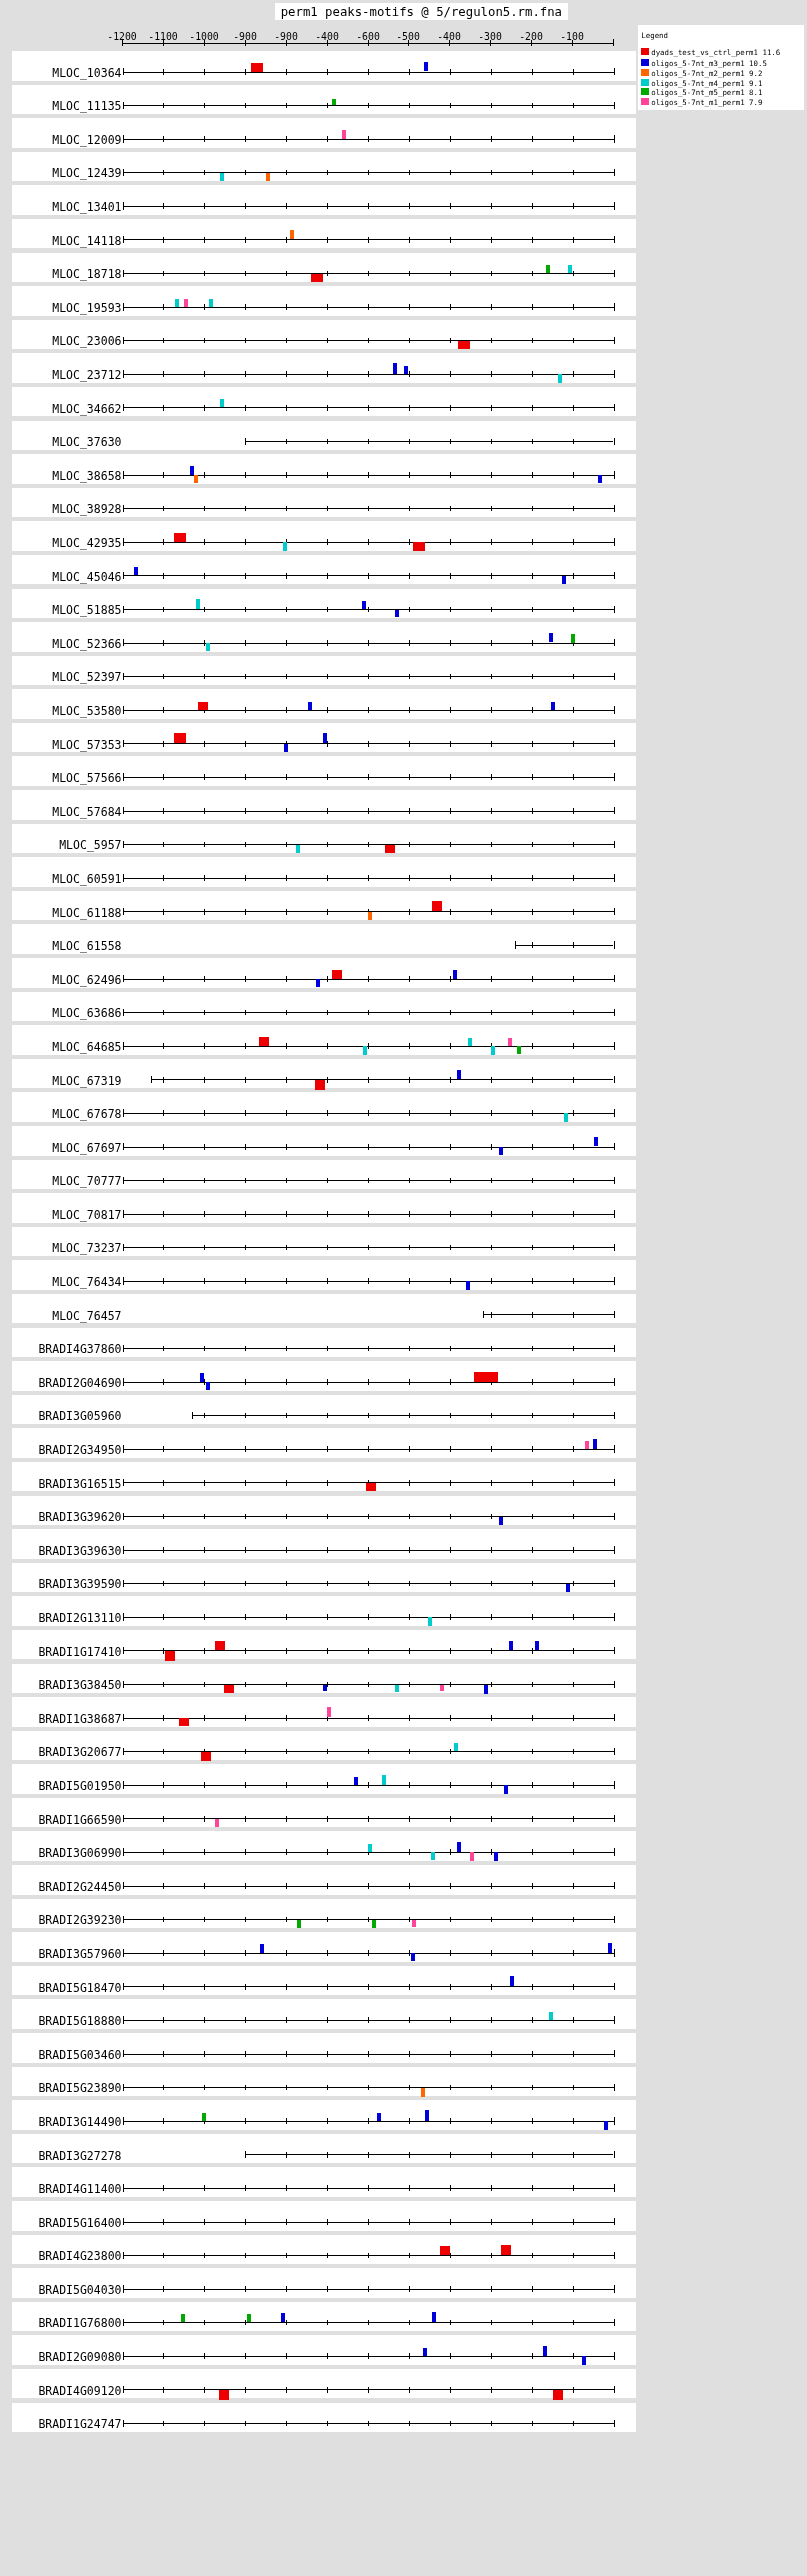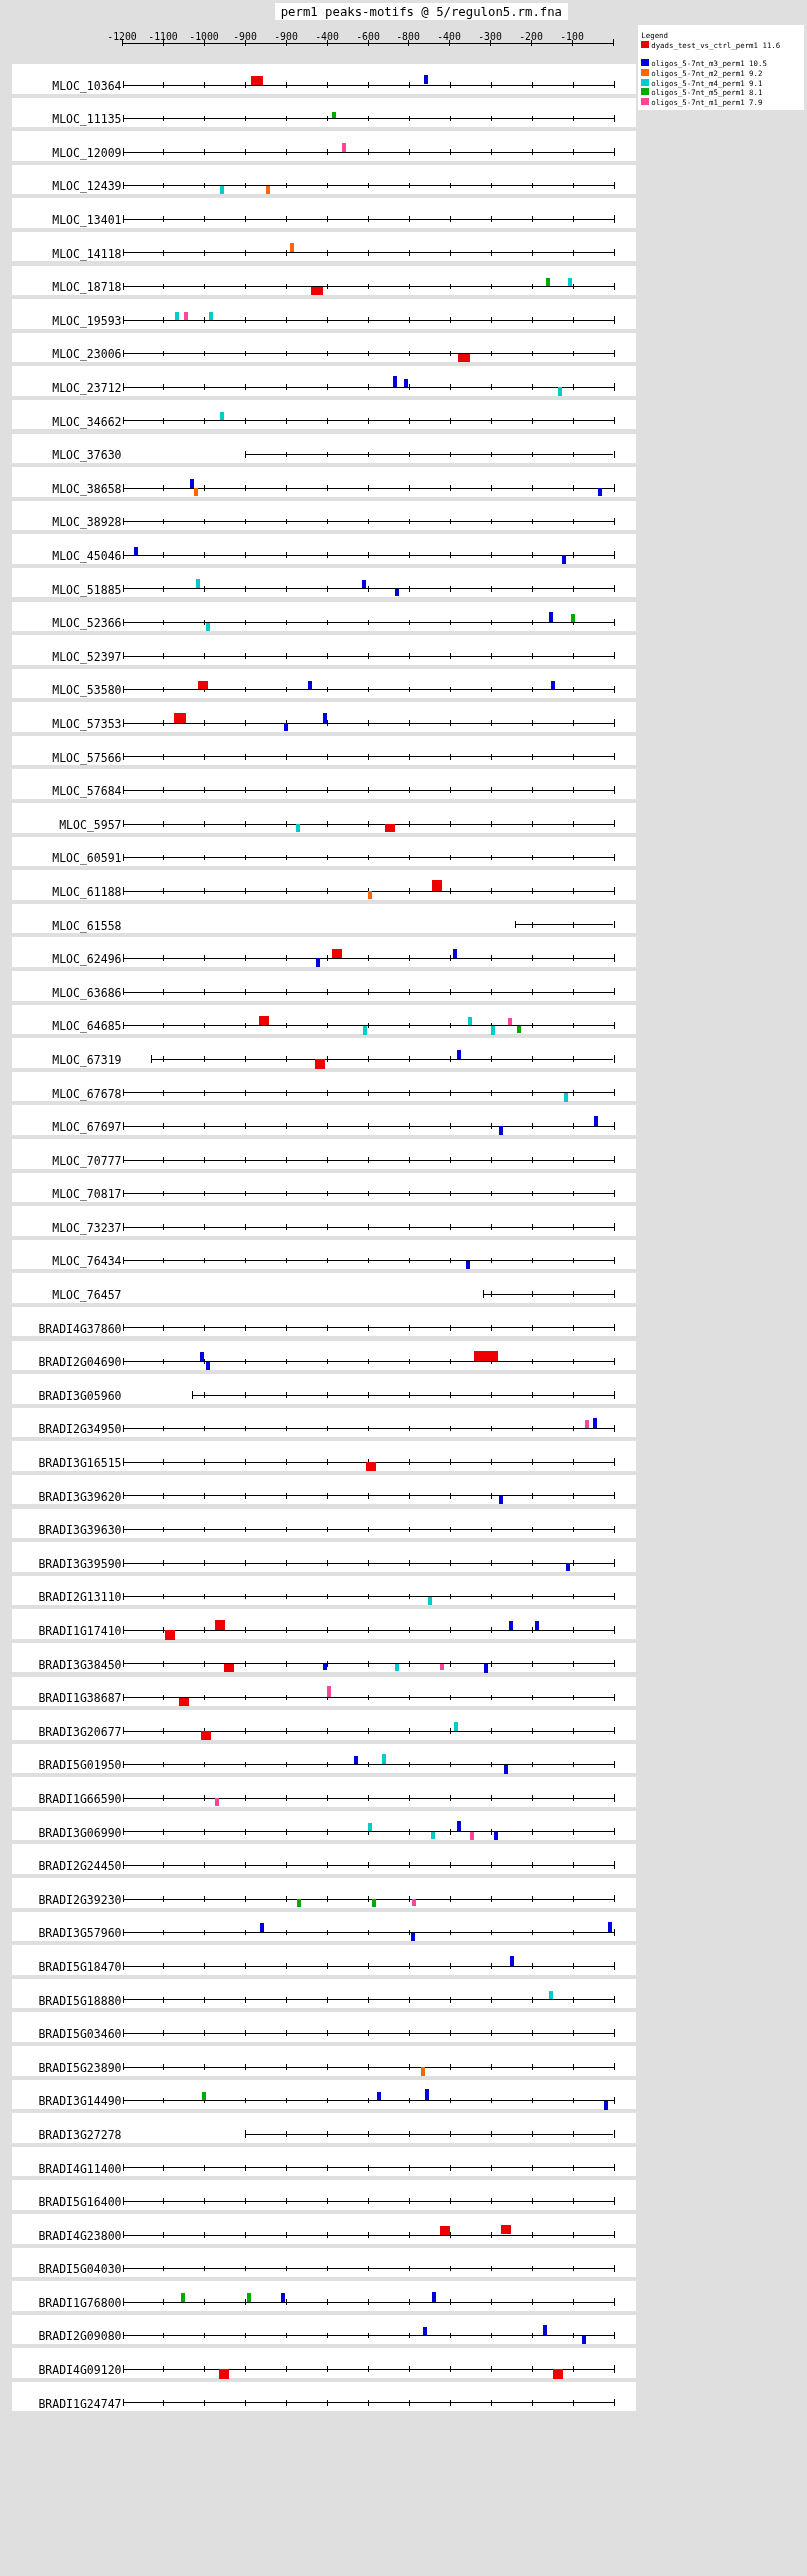--- a/index.html
+++ b/index.html
@@ -25,21 +25,21 @@
     position:absolute;left:638px;top:24.6px;width:166px;height:85px;
     background:#ffffff;font-size:7.4px;
   }
   .legend-title{position:absolute;left:3.3px;top:6.5px;font-size:7.4px;}
   .legend-entry{position:absolute;left:3.3px;height:8.2px;white-space:nowrap;}
   .legend-swatch{
     display:inline-block;width:7.4px;height:7.4px;margin-right:2.5px;
     vertical-align:-0.8px;
   }
   .legend-label{font-size:7.4px;}
-  .rows{position:absolute;top:64px;left:0;}
+  .rows{position:absolute;top:51px;left:0;}
   .frow{
     position:relative;width:624px;height:29.5px;margin-left:11.5px;
     margin-bottom:4.1px;background:#ffffff;
   }
   .gene-label{
     position:absolute;left:0;top:14.7px;width:110px;
     text-align:right;font-size:11.5px;white-space:nowrap;
   }
   .seq-line{position:absolute;top:20.5px;height:0.8px;background:#000;}
   .seq-tick{position:absolute;width:0.8px;height:5.7px;top:18px;background:#000;}
@@ -66,31 +66,31 @@
     <div class="axis-tick" style="left: 531px; top: 40px; height: 5.7px;"></div>
     <div class="axis-tick" style="left: 572px; top: 40px; height: 5.7px;"></div>
     <div class="axis-tick" style="left: 613px; top: 39px; height: 7.4px;"></div>
     <div class="axis-label" style="left: 122px; top: 31px;">-1200</div>
     <div class="axis-label" style="left: 163px; top: 31px;">-1100</div>
     <div class="axis-label" style="left: 204px; top: 31px;">-1000</div>
     <div class="axis-label" style="left: 245px; top: 31px;">-900</div>
     <div class="axis-label" style="left: 286px; top: 31px;">-900</div>
     <div class="axis-label" style="left: 327px; top: 31px;">-400</div>
     <div class="axis-label" style="left: 368px; top: 31px;">-600</div>
-    <div class="axis-label" style="left: 408px; top: 31px;">-800</div>
+    <div class="axis-label" style="left: 408px; top: 31px;">-500</div>
     <div class="axis-label" style="left: 449px; top: 31px;">-400</div>
     <div class="axis-label" style="left: 490px; top: 31px;">-300</div>
     <div class="axis-label" style="left: 531px; top: 31px;">-200</div>
     <div class="axis-label" style="left: 572px; top: 31px;">-100</div>
   </div>
 
 <div class="legend-box">
   <div class="legend-title">Legend</div>
   <div id="legend-entries">
-      <div class="legend-entry" style="top: 16px;"><span class="legend-swatch" style="background: rgb(238, 0, 0);"></span><span class="legend-label">dyads_test_vs_ctrl_perm1 11.6</span></div>
+      <div class="legend-entry" style="top: 23px;"><span class="legend-swatch" style="background: rgb(238, 0, 0);"></span><span class="legend-label">dyads_test_vs_ctrl_perm1 11.6</span></div>
       <div class="legend-entry" style="top: 34px;"><span class="legend-swatch" style="background: rgb(0, 0, 221);"></span><span class="legend-label">oligos_5-7nt_m3_perm1 10.5</span></div>
       <div class="legend-entry" style="top: 44px;"><span class="legend-swatch" style="background: rgb(255, 102, 0);"></span><span class="legend-label">oligos_5-7nt_m2_perm1 9.2</span></div>
       <div class="legend-entry" style="top: 54px;"><span class="legend-swatch" style="background: rgb(0, 204, 204);"></span><span class="legend-label">oligos_5-7nt_m4_perm1 9.1</span></div>
       <div class="legend-entry" style="top: 63px;"><span class="legend-swatch" style="background: rgb(0, 170, 0);"></span><span class="legend-label">oligos_5-7nt_m5_perm1 8.1</span></div>
       <div class="legend-entry" style="top: 73px;"><span class="legend-swatch" style="background: rgb(255, 68, 153);"></span><span class="legend-label">oligos_5-7nt_m1_perm1 7.9</span></div>
     </div>
 </div>
 
 <div class="rows" id="rows">
     <div class="frow">
@@ -341,20 +341,40 @@
       <div class="seq-tick" style="left: 192px;"></div>
       <div class="seq-tick" style="left: 233px;"></div>
       <div class="seq-tick" style="left: 274px;"></div>
       <div class="seq-tick" style="left: 315px;"></div>
       <div class="seq-tick" style="left: 356px;"></div>
       <div class="seq-tick" style="left: 397px;"></div>
       <div class="seq-tick" style="left: 438px;"></div>
       <div class="seq-tick" style="left: 479px;"></div>
       <div class="seq-tick" style="left: 520px;"></div>
       <div class="seq-tick" style="left: 561px;"></div>
+    </div>
+    <div class="frow">
+      <div class="gene-label">MLOC_42935</div>
+      <div class="seq-line" style="left: 111px; width: 491px;"></div>
+      <div class="seq-end" style="left: 111px;"></div>
+      <div class="seq-end" style="left: 602px;"></div>
+      <div class="seq-tick" style="left: 151px;"></div>
+      <div class="seq-tick" style="left: 192px;"></div>
+      <div class="seq-tick" style="left: 233px;"></div>
+      <div class="seq-tick" style="left: 274px;"></div>
+      <div class="seq-tick" style="left: 315px;"></div>
+      <div class="seq-tick" style="left: 356px;"></div>
+      <div class="seq-tick" style="left: 397px;"></div>
+      <div class="seq-tick" style="left: 438px;"></div>
+      <div class="seq-tick" style="left: 479px;"></div>
+      <div class="seq-tick" style="left: 520px;"></div>
+      <div class="seq-tick" style="left: 561px;"></div>
+      <div class="motif" title="" style="left: 162px; top: 11.5px; width: 12.3px; height: 9px; background: rgb(238, 0, 0);"></div>
+      <div class="motif" title="" style="left: 271px; top: 21px; width: 4.1px; height: 8.2px; background: rgb(0, 204, 204);"></div>
+      <div class="motif" title="" style="left: 401px; top: 21px; width: 12.3px; height: 8.2px; background: rgb(238, 0, 0);"></div>
     </div>
     <div class="frow">
       <div class="gene-label">MLOC_45046</div>
       <div class="seq-line" style="left: 111px; width: 491px;"></div>
       <div class="seq-end" style="left: 111px;"></div>
       <div class="seq-end" style="left: 602px;"></div>
       <div class="seq-tick" style="left: 151px;"></div>
       <div class="seq-tick" style="left: 192px;"></div>
       <div class="seq-tick" style="left: 233px;"></div>
       <div class="seq-tick" style="left: 274px;"></div>

